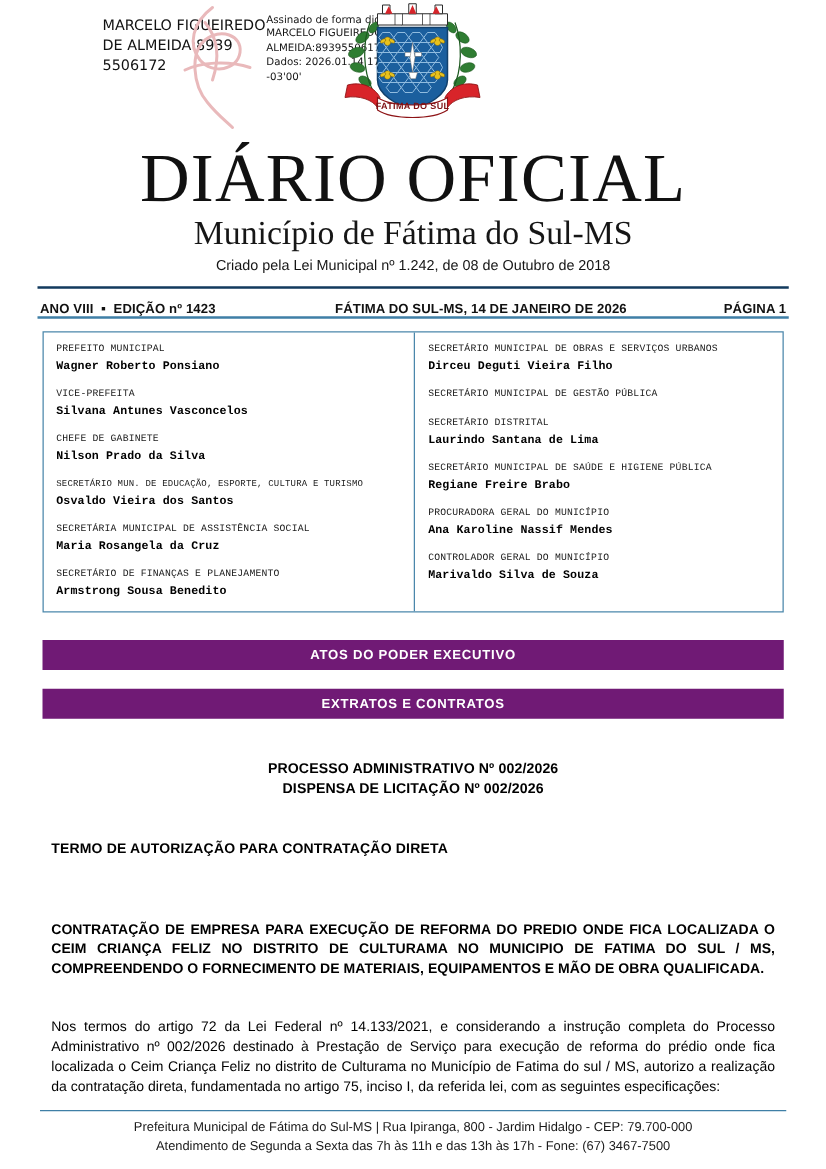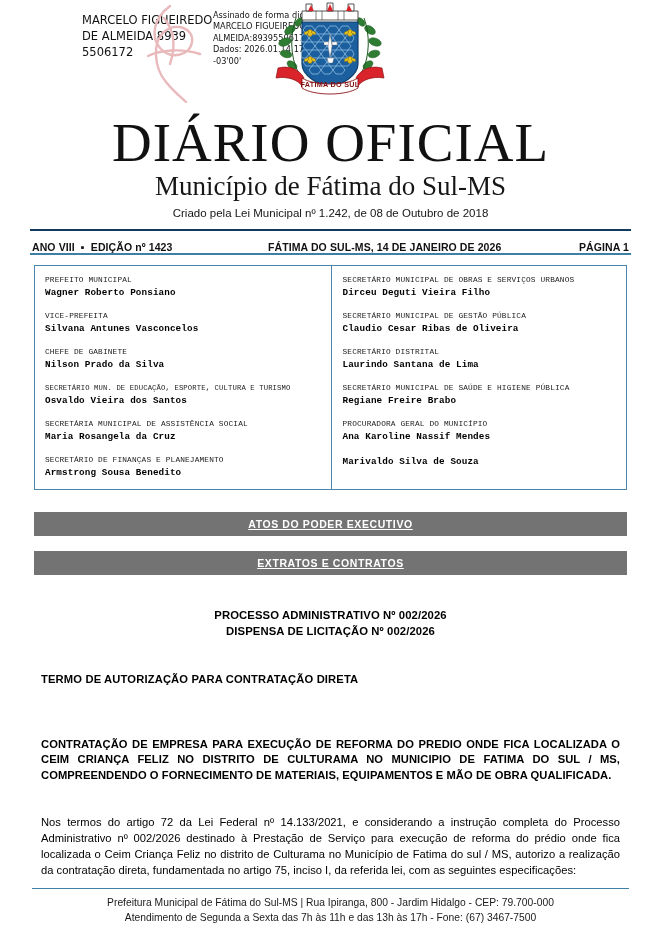--- a/index.html
+++ b/index.html
@@ -155,29 +155,28 @@
     font-size: 9.3px;
     font-weight: bold;
     color: #000;
     line-height: 13px;
     letter-spacing: 0.1px;
   }
 
   
   .banner {
     margin: 0 34px;
-    background: #737373;
+    background: #701a75;
     color: #ffffff;
     text-align: center;
     font-size: 10.5px;
     font-weight: bold;
     letter-spacing: 0.6px;
     height: 24px;
     line-height: 24px;
-    text-decoration: underline;
   }
   .banner.first { margin-top: 22px; }
   .banner.second { margin-top: 15px; }
 
   
   .content {
     margin: 0 41px;
   }
   .proc-head {
     text-align: center;
@@ -373,35 +372,35 @@
       </div>
     </div>
 
     <div class="off-col">
       <div class="off-entry">
         <div class="off-role">SECRETÁRIO MUNICIPAL DE OBRAS E SERVIÇOS URBANOS</div>
         <div class="off-name">Dirceu Deguti Vieira Filho</div>
       </div>
       <div class="off-entry">
         <div class="off-role">SECRETÁRIO MUNICIPAL DE GESTÃO PÚBLICA</div>
-        <div class="off-name">Claudio Cesar Ribas de Oliveira</div>
       </div>
       <div class="off-entry">
         <div class="off-role">SECRETÁRIO DISTRITAL</div>
         <div class="off-name">Laurindo Santana de Lima</div>
       </div>
       <div class="off-entry">
         <div class="off-role">SECRETÁRIO MUNICIPAL DE SAÚDE E HIGIENE PÚBLICA</div>
         <div class="off-name">Regiane Freire Brabo</div>
       </div>
       <div class="off-entry">
         <div class="off-role">PROCURADORA GERAL DO MUNICÍPIO</div>
         <div class="off-name">Ana Karoline Nassif Mendes</div>
       </div>
       <div class="off-entry">
+        <div class="off-role">CONTROLADOR GERAL DO MUNICÍPIO</div>
         <div class="off-name">Marivaldo Silva de Souza</div>
       </div>
     </div>
   </div>
 
   <div class="banner first">ATOS DO PODER EXECUTIVO</div>
   <div class="banner second">EXTRATOS E CONTRATOS</div>
 
   <div class="content">
     <div class="proc-head">

